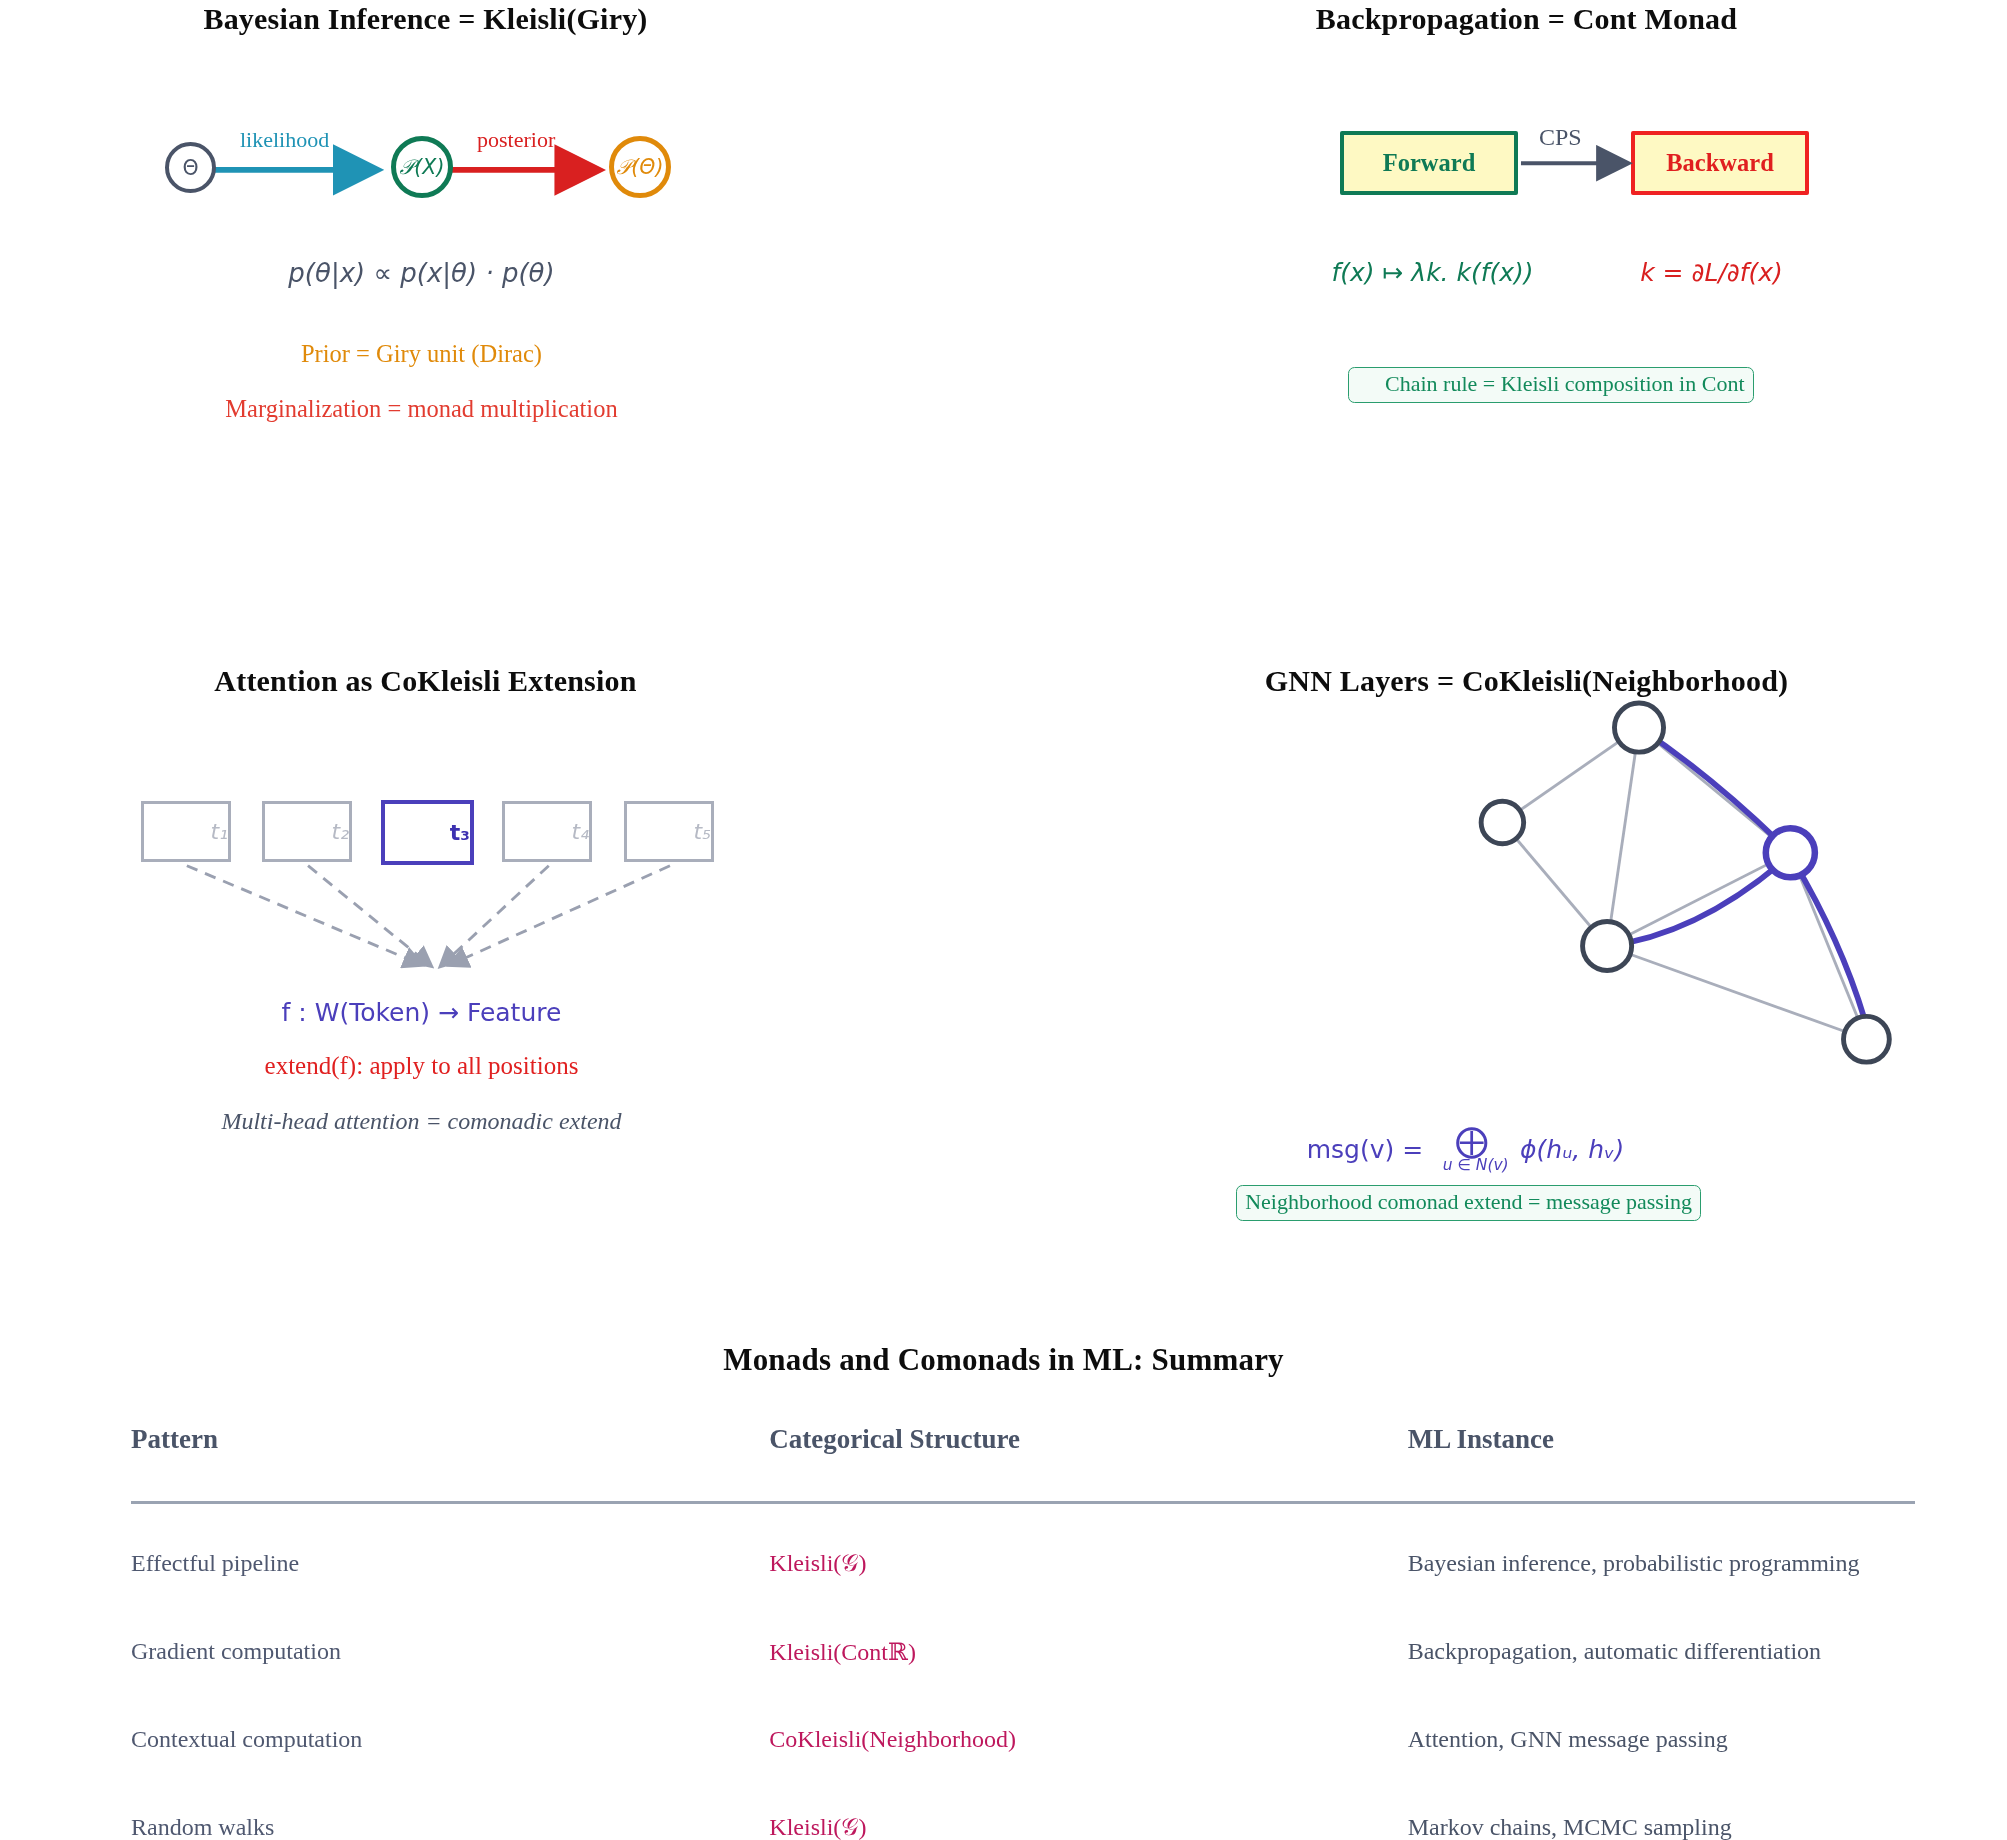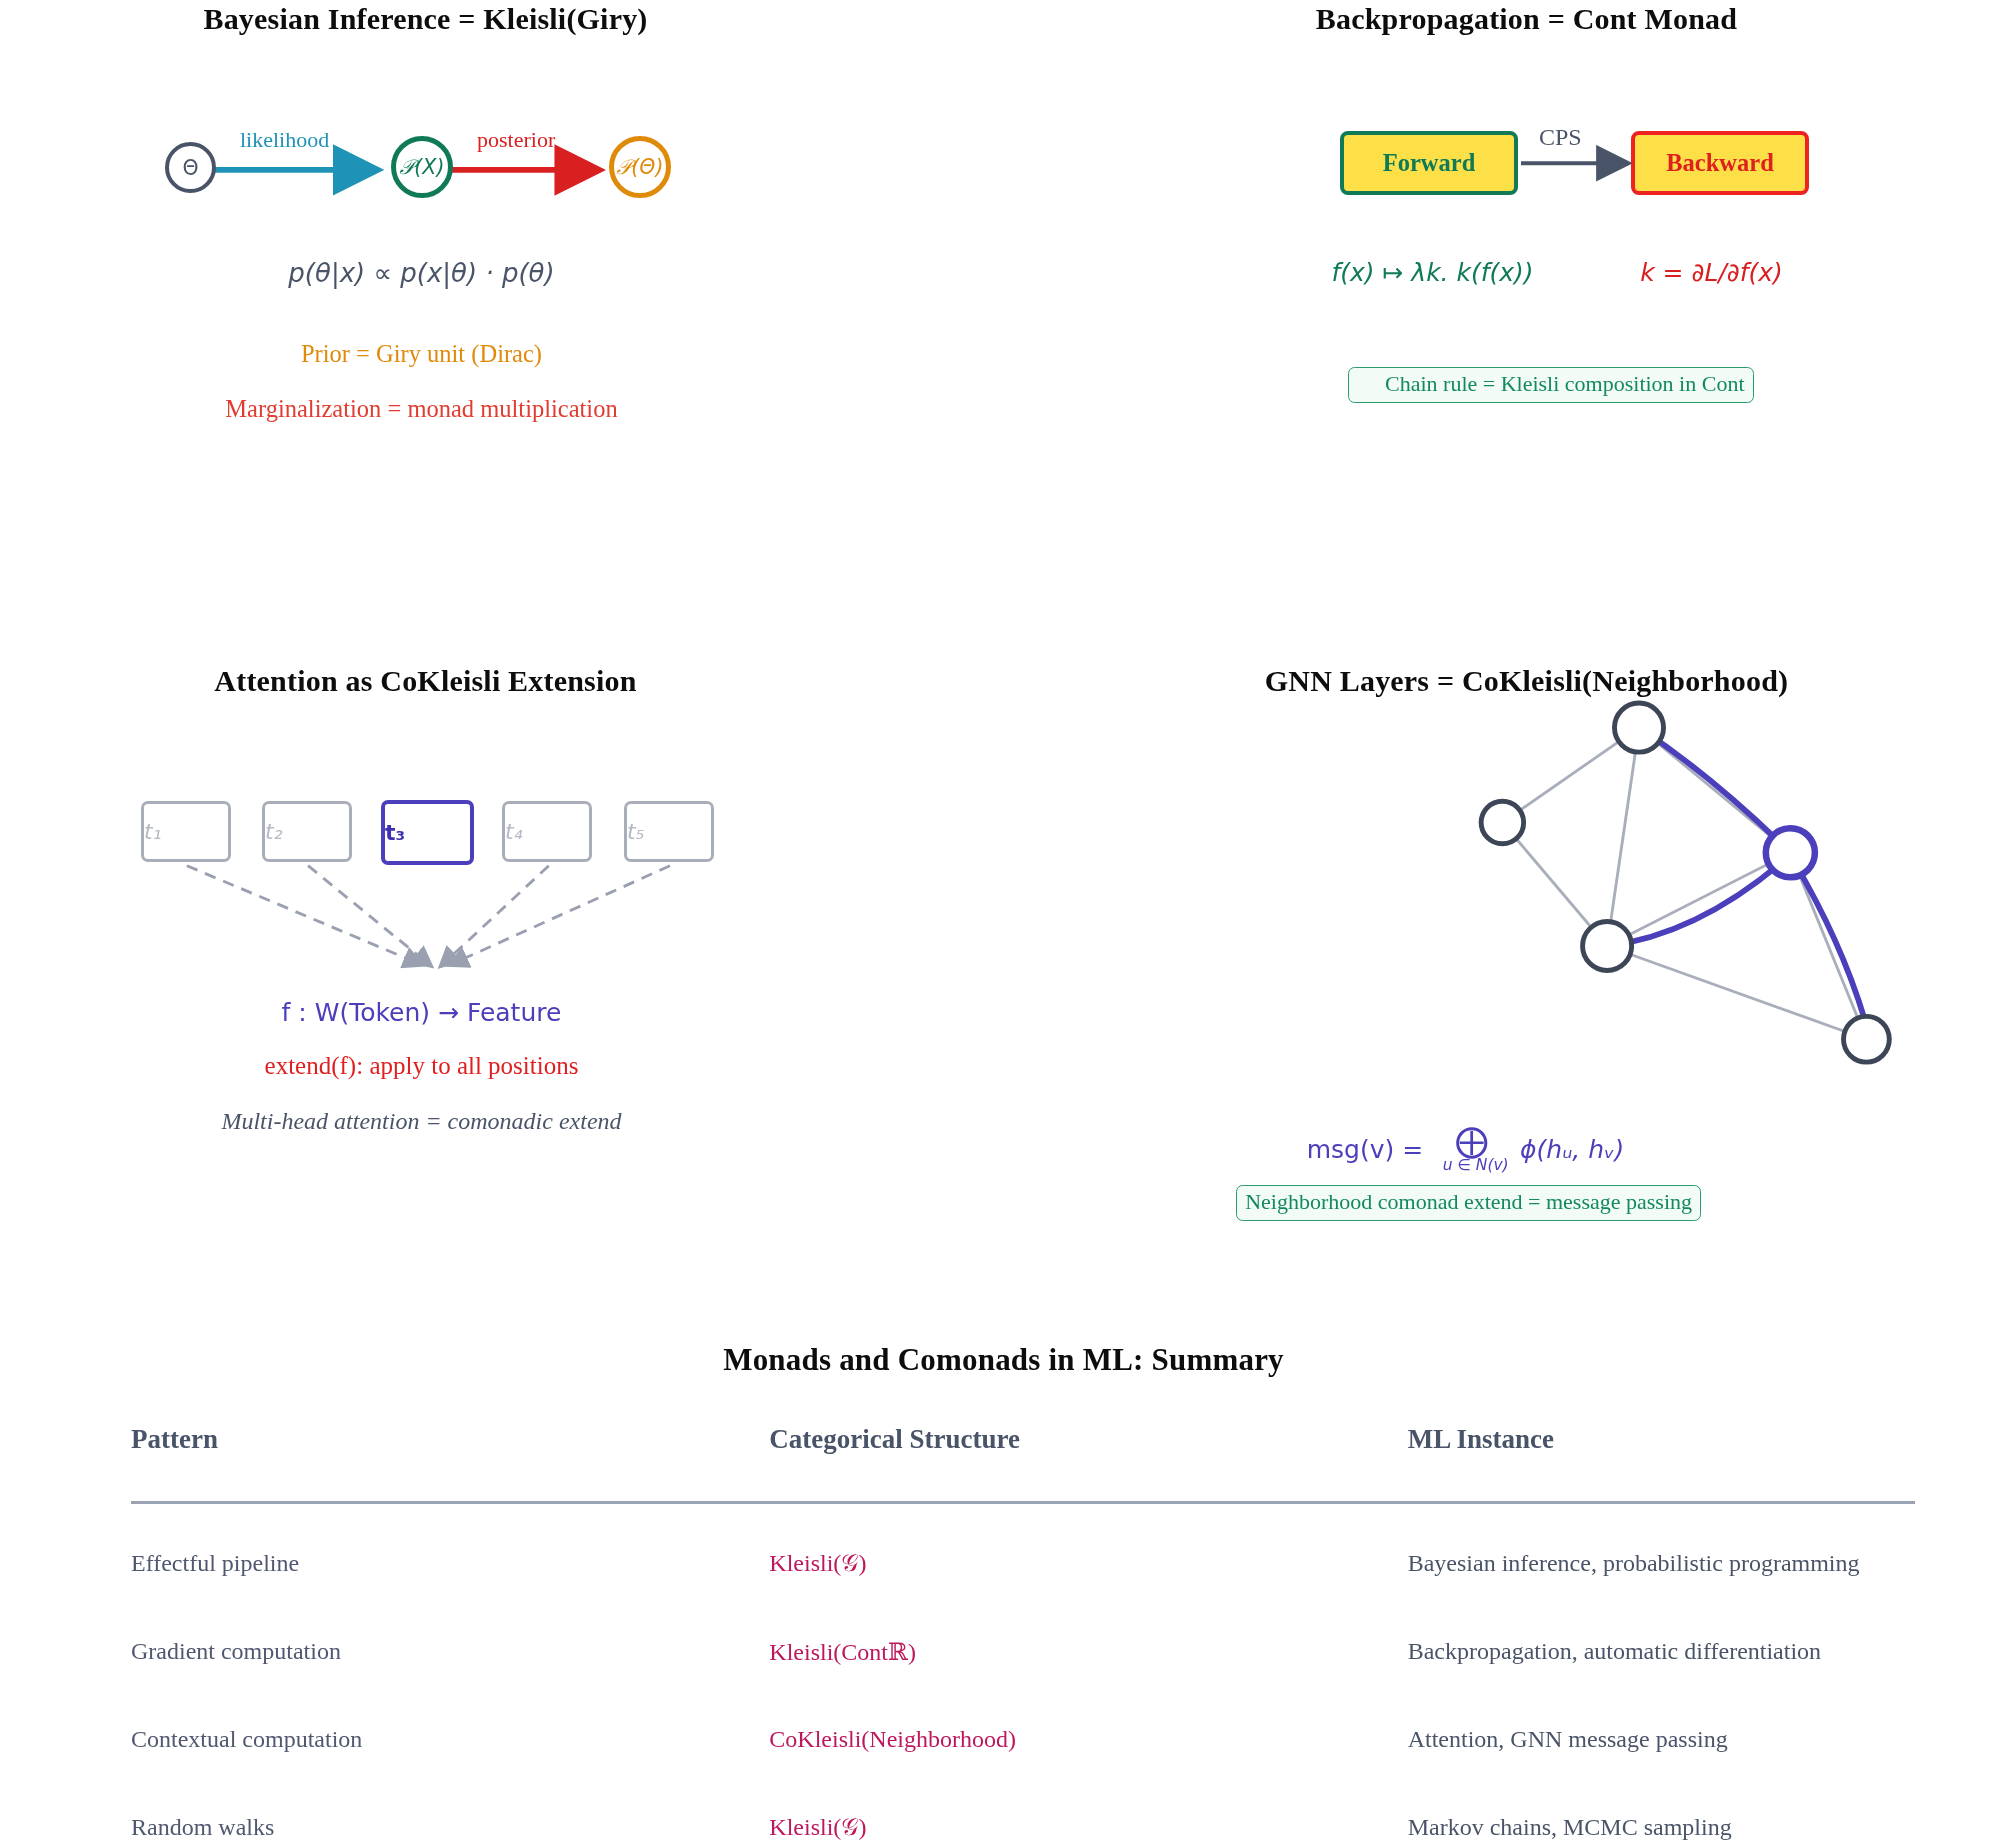--- a/index.html
+++ b/index.html
@@ -61,22 +61,22 @@
     text-align: center;
   }
 
   
   #p2 { left: 1003px; top: 0; width: 1004px; height: 622px; }
   #p2 .title { position: absolute; left: 98px; top: 1.6px; width: 851px; }
 
   .procbox {
     position: absolute;
     box-sizing: border-box;
-    background: #fde047;
-    border-radius: 8px;
+    background: #fef9c3;
+    border-radius: 2px;
     display: flex;
     align-items: center;
     justify-content: center;
     font-family: "Liberation Serif", "DejaVu Serif", serif;
     font-weight: bold;
     font-size: 24.5px;
   }
 
   .tagbox {
     position: absolute;
@@ -93,25 +93,25 @@
 
   
   #p3 { left: 0; top: 646px; width: 1003px; height: 646px; }
   #p3 .title { position: absolute; left: 0; top: 18px; width: 851px; }
 
   .tokbox {
     position: absolute;
     box-sizing: border-box;
     width: 90px;
     height: 61px;
-    border-radius: 7px;
+    border-radius: 0;
     background: #ffffff;
     display: flex;
     align-items: center;
-    justify-content: flex-start;
+    justify-content: flex-end;
     font-family: "DejaVu Sans", "Liberation Sans", sans-serif;
     font-style: italic;
     font-size: 22px;
   }
   .tokbox.dim { border: 3.3px solid #a9aebb; color: #b6bac5; }
   .tokbox.hot { border: 4.9px solid #4b3fbb; color: #3d31b0; font-weight: bold; font-style: normal; }
 
   
   #p4 { left: 1003px; top: 646px; width: 1004px; height: 646px; }
   #p4 .title { position: absolute; left: 98px; top: 18px; width: 851px; }

